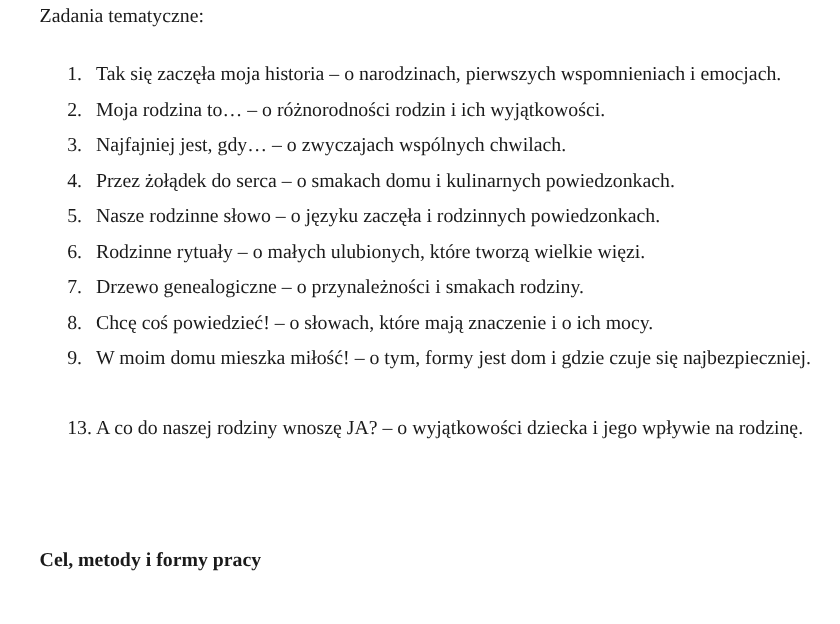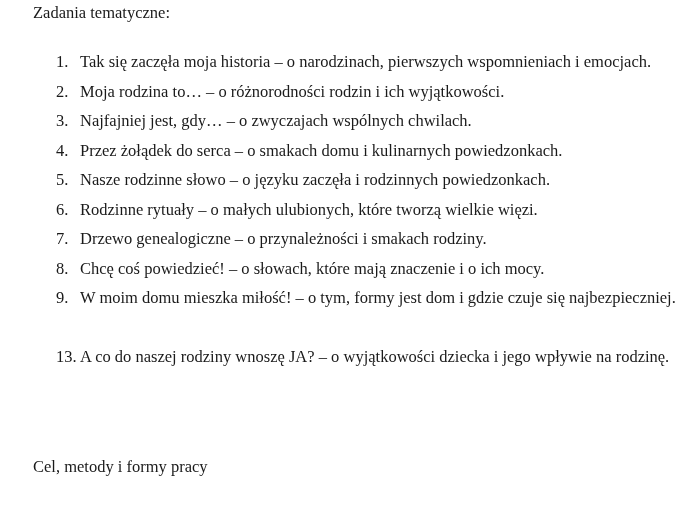--- a/index.html
+++ b/index.html
@@ -21,21 +21,21 @@
     left: 0; top: 0;
     width: 700px; height: 392px;
   }
   .para {
     position: absolute;
     left: 33px;
     line-height: 20px;
     white-space: nowrap;
   }
   .heading-bold {
-    font-weight: normal;
+    font-weight: bold;
   }
   .list-item {
     position: absolute;
     left: 56px;
     width: 624px;
     line-height: 29.5px;
   }
   .list-item .num {
     position: absolute;
     left: 0;

